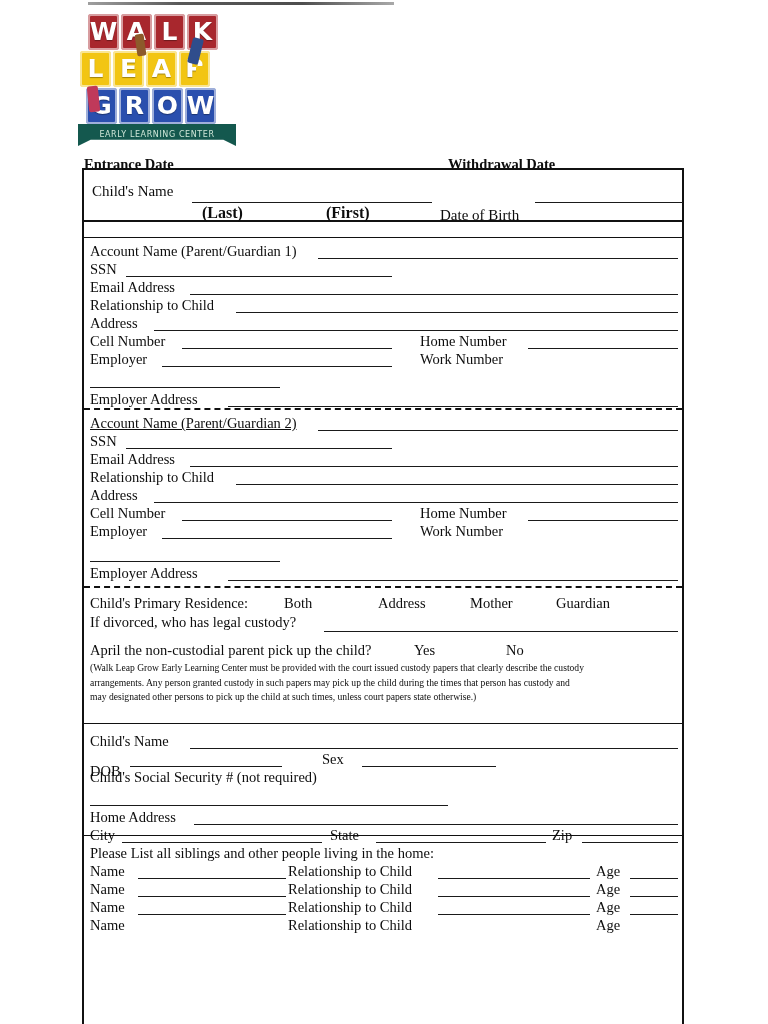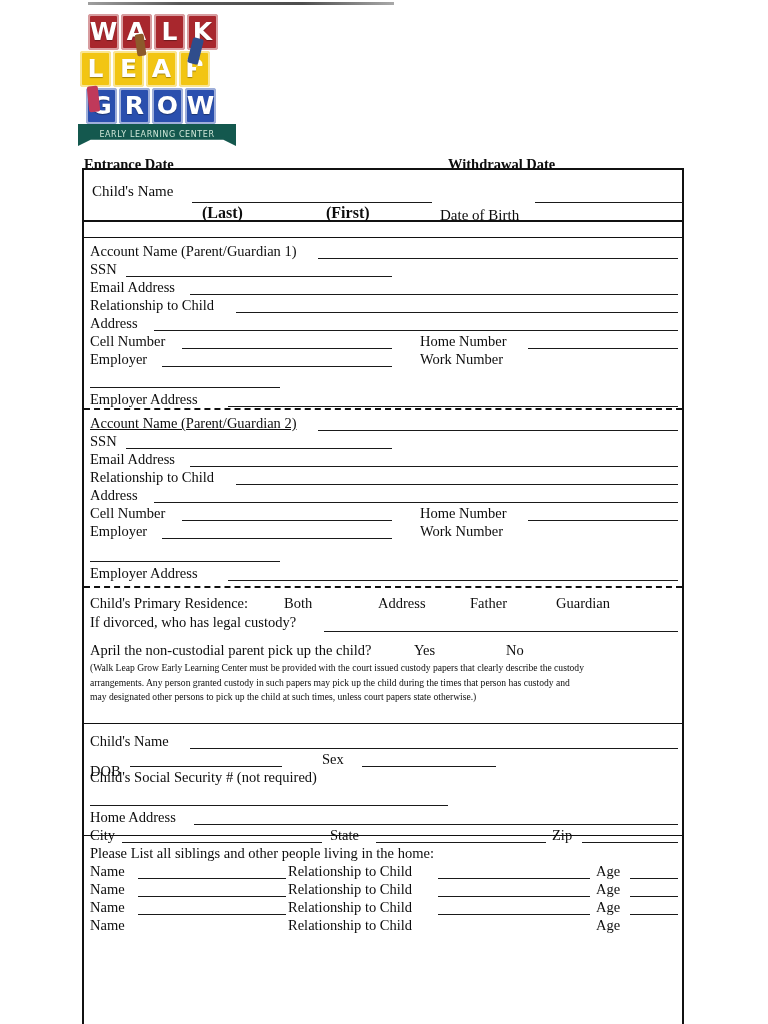--- a/index.html
+++ b/index.html
@@ -289,21 +289,21 @@
       <span class="lbl" style="left:0;">Employer Address</span>
       <span class="rule" style="left:138px;width:450px;"></span>
     </div>
   </div>
 
   <div class="band thin-bottom sec" style="height:136px;padding-top:6px;">
     <div class="row" style="height:19px;">
       <span class="lbl" style="left:0;">Child's Primary Residence:</span>
       <span class="lbl" style="left:194px;">Both</span>
       <span class="lbl" style="left:288px;">Address</span>
-      <span class="lbl" style="left:380px;">Father</span>
+      <span class="lbl" style="left:380px;">Mother</span>
       <span class="lbl" style="left:466px;">Guardian</span>
     </div>
     <div class="row" style="height:22px;">
       <span class="lbl" style="left:0;">If divorced, who has legal custody?</span>
       <span class="rule" style="left:234px;width:354px;bottom:3px;"></span>
     </div>
     <div class="row" style="height:26px;">
       <span class="lbl" style="left:0;top:6px;">April the non-custodial parent pick up the child?</span>
       <span class="lbl" style="left:324px;top:6px;">Yes</span>
       <span class="lbl" style="left:416px;top:6px;">No</span>

